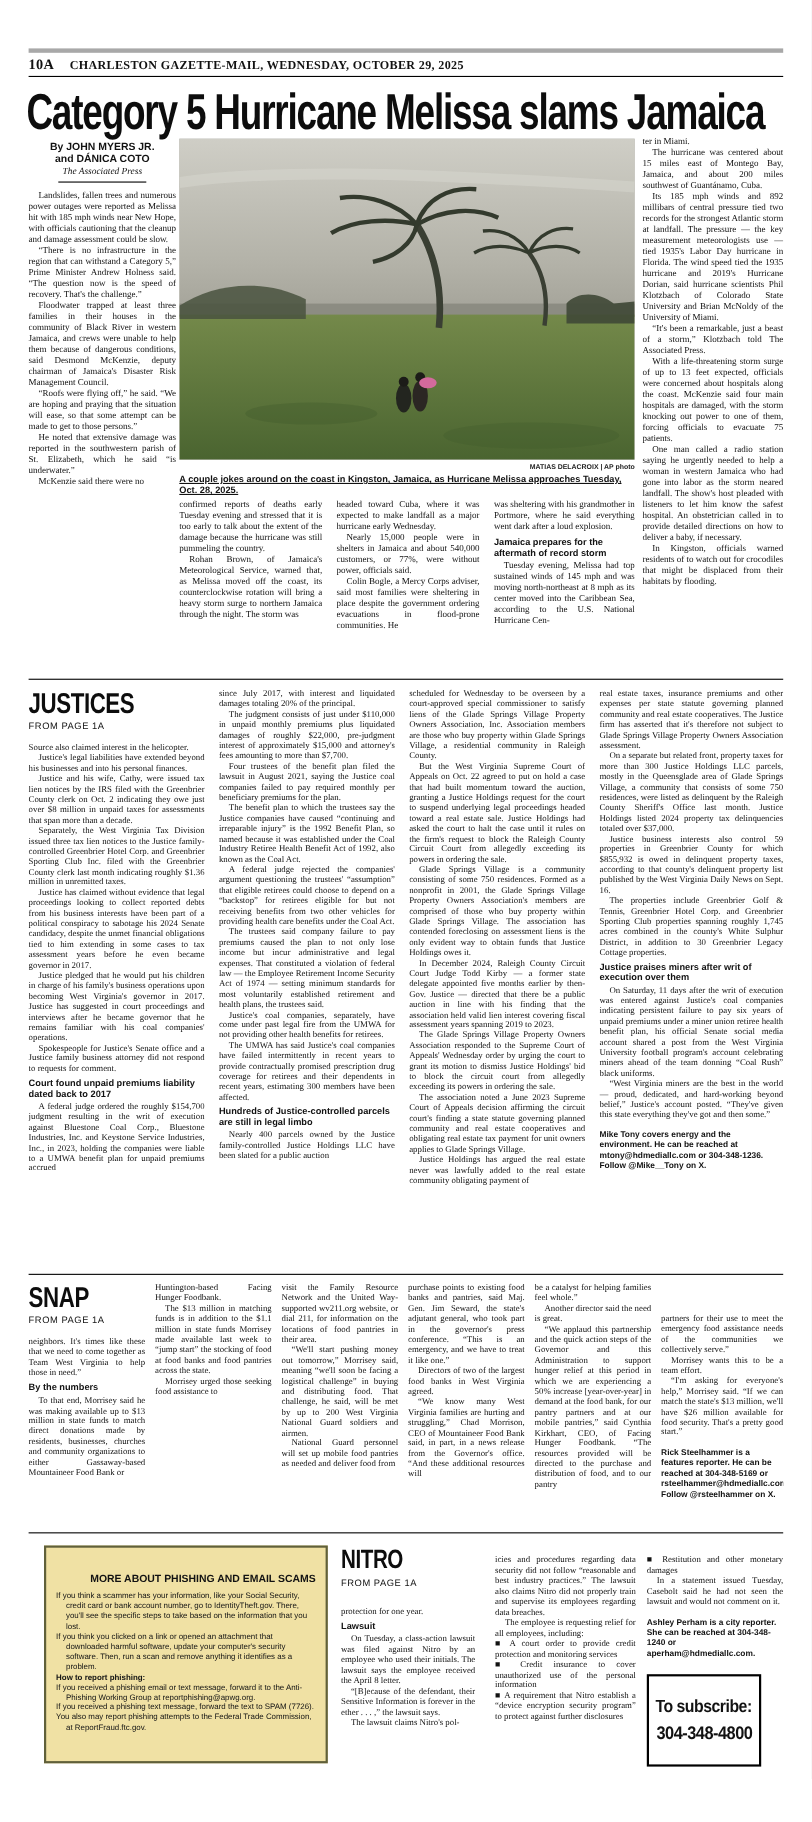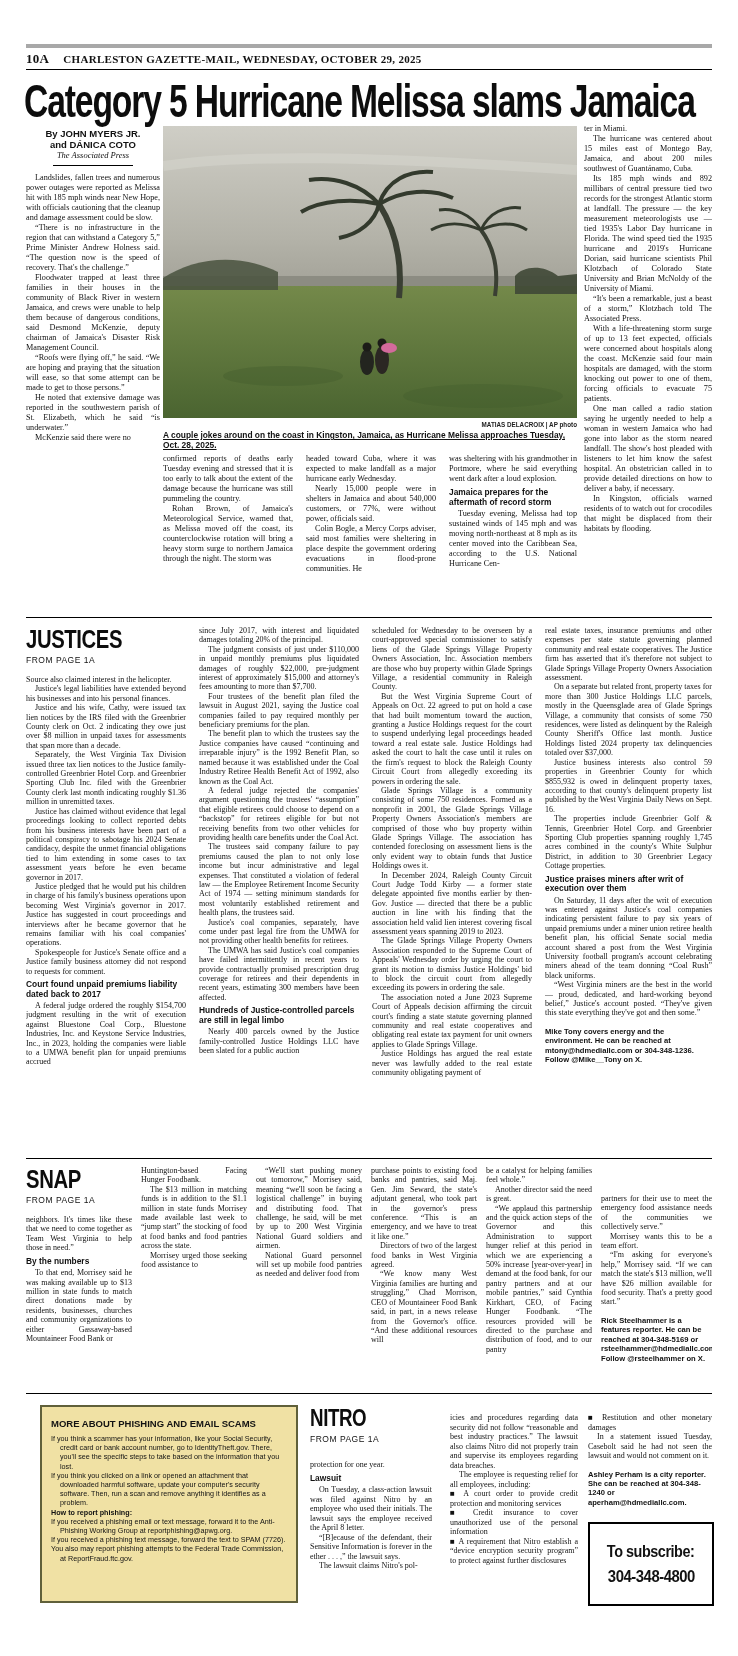--- a/index.html
+++ b/index.html
@@ -41,26 +41,26 @@
   .col-header{margin-bottom:10px;}
   
   .photo{position:absolute;left:163px;top:2px;width:414px;height:292px;overflow:hidden;background:#b5b4ac;}
   .credit{position:absolute;left:163px;top:297px;width:414px;text-align:right;
           font-family:"Liberation Sans",sans-serif;font-weight:bold;font-size:6.3px;color:#222;}
   .caption{position:absolute;left:163px;top:306px;width:414px;font-family:"Liberation Sans",sans-serif;
            font-weight:bold;font-size:8.4px;line-height:10px;text-decoration:underline;}
   
   .scam-box{position:absolute;left:40px;top:0;width:258px;height:198px;background:#f0e1a4;
             border:2px solid #60603a;box-sizing:border-box;padding:7px 9px;}
-  .scam-title{font-family:"Liberation Sans",sans-serif;font-weight:bold;font-size:9.5px;margin:4px 0 5px;}
+  .scam-title{font-family:"Liberation Sans",sans-serif;font-weight:bold;font-size:9.5px;margin:16px 0 5px;text-align:right;}
   p.scam,p.scamsub{margin:0;font-family:"Liberation Sans",sans-serif;font-size:7.2px;line-height:9.2px;
          text-align:left;text-indent:-9px;padding-left:9px;}
   p.scamsub{font-weight:bold;text-indent:0;padding-left:0;}
   
-  .subscribe{position:absolute;left:588px;top:117px;width:126px;height:84px;border:2px solid #000;
+  .subscribe{position:absolute;left:588px;top:117px;width:104px;height:84px;border:2px solid #000;
              box-sizing:border-box;display:flex;flex-direction:column;justify-content:center;
              align-items:center;gap:6px;font-family:"Liberation Sans",sans-serif;font-weight:bold;}
   .subscribe .s1{font-size:16px;letter-spacing:-.5px;transform:scaleX(.9);}
   .subscribe .s2{font-size:16.5px;letter-spacing:-.5px;transform:scaleX(.9);}
   .colA p:first-child{margin-top:16px;}
 </style>
 </head>
 <body>
 
 <div class="page">
@@ -225,20 +225,21 @@
           <p class="subhead">By the numbers</p>
           <p class="para">To that end, Morrisey said he was making available up to $13 million in state funds to match direct donations made by residents, businesses, churches and community organizations to either Gassaway-based Mountaineer Food Bank or</p>
         </div>
     </div>
     <div class="col" style="left:141px;top:0;width:106px;height:214px;">
         <p class="flush">Huntington-based Facing Hunger Foodbank.</p>
         <p class="para">The $13 million in matching funds is in addition to the $1.1 million in state funds Morrisey made available last week to “jump start” the stocking of food at food banks and food pantries across the state.</p>
         <p class="para">Morrisey urged those seeking food assistance to</p>
       </div>
     <div class="col" style="left:256px;top:0;width:106px;height:214px;">
+        <p class="flush">visit the Family Resource Network and the United Way-supported wv211.org website, or dial 211, for information on the locations of food pantries in their area.</p>
         <p class="para">“We'll start pushing money out tomorrow,” Morrisey said, meaning “we'll soon be facing a logistical challenge” in buying and distributing food. That challenge, he said, will be met by up to 200 West Virginia National Guard soldiers and airmen.</p>
         <p class="para">National Guard personnel will set up mobile food pantries as needed and deliver food from</p>
       </div>
     <div class="col" style="left:371px;top:0;width:106px;height:214px;">
         <p class="flush">purchase points to existing food banks and pantries, said Maj. Gen. Jim Seward, the state's adjutant general, who took part in the governor's press conference. “This is an emergency, and we have to treat it like one.”</p>
         <p class="para">Directors of two of the largest food banks in West Virginia agreed.</p>
         <p class="para">“We know many West Virginia families are hurting and struggling,” Chad Morrison, CEO of Mountaineer Food Bank said, in part, in a news release from the Governor's office. “And these additional resources will</p>
       </div>
     <div class="col" style="left:486px;top:0;width:106px;height:214px;">
         <p class="flush">be a catalyst for helping families feel whole.”</p>

